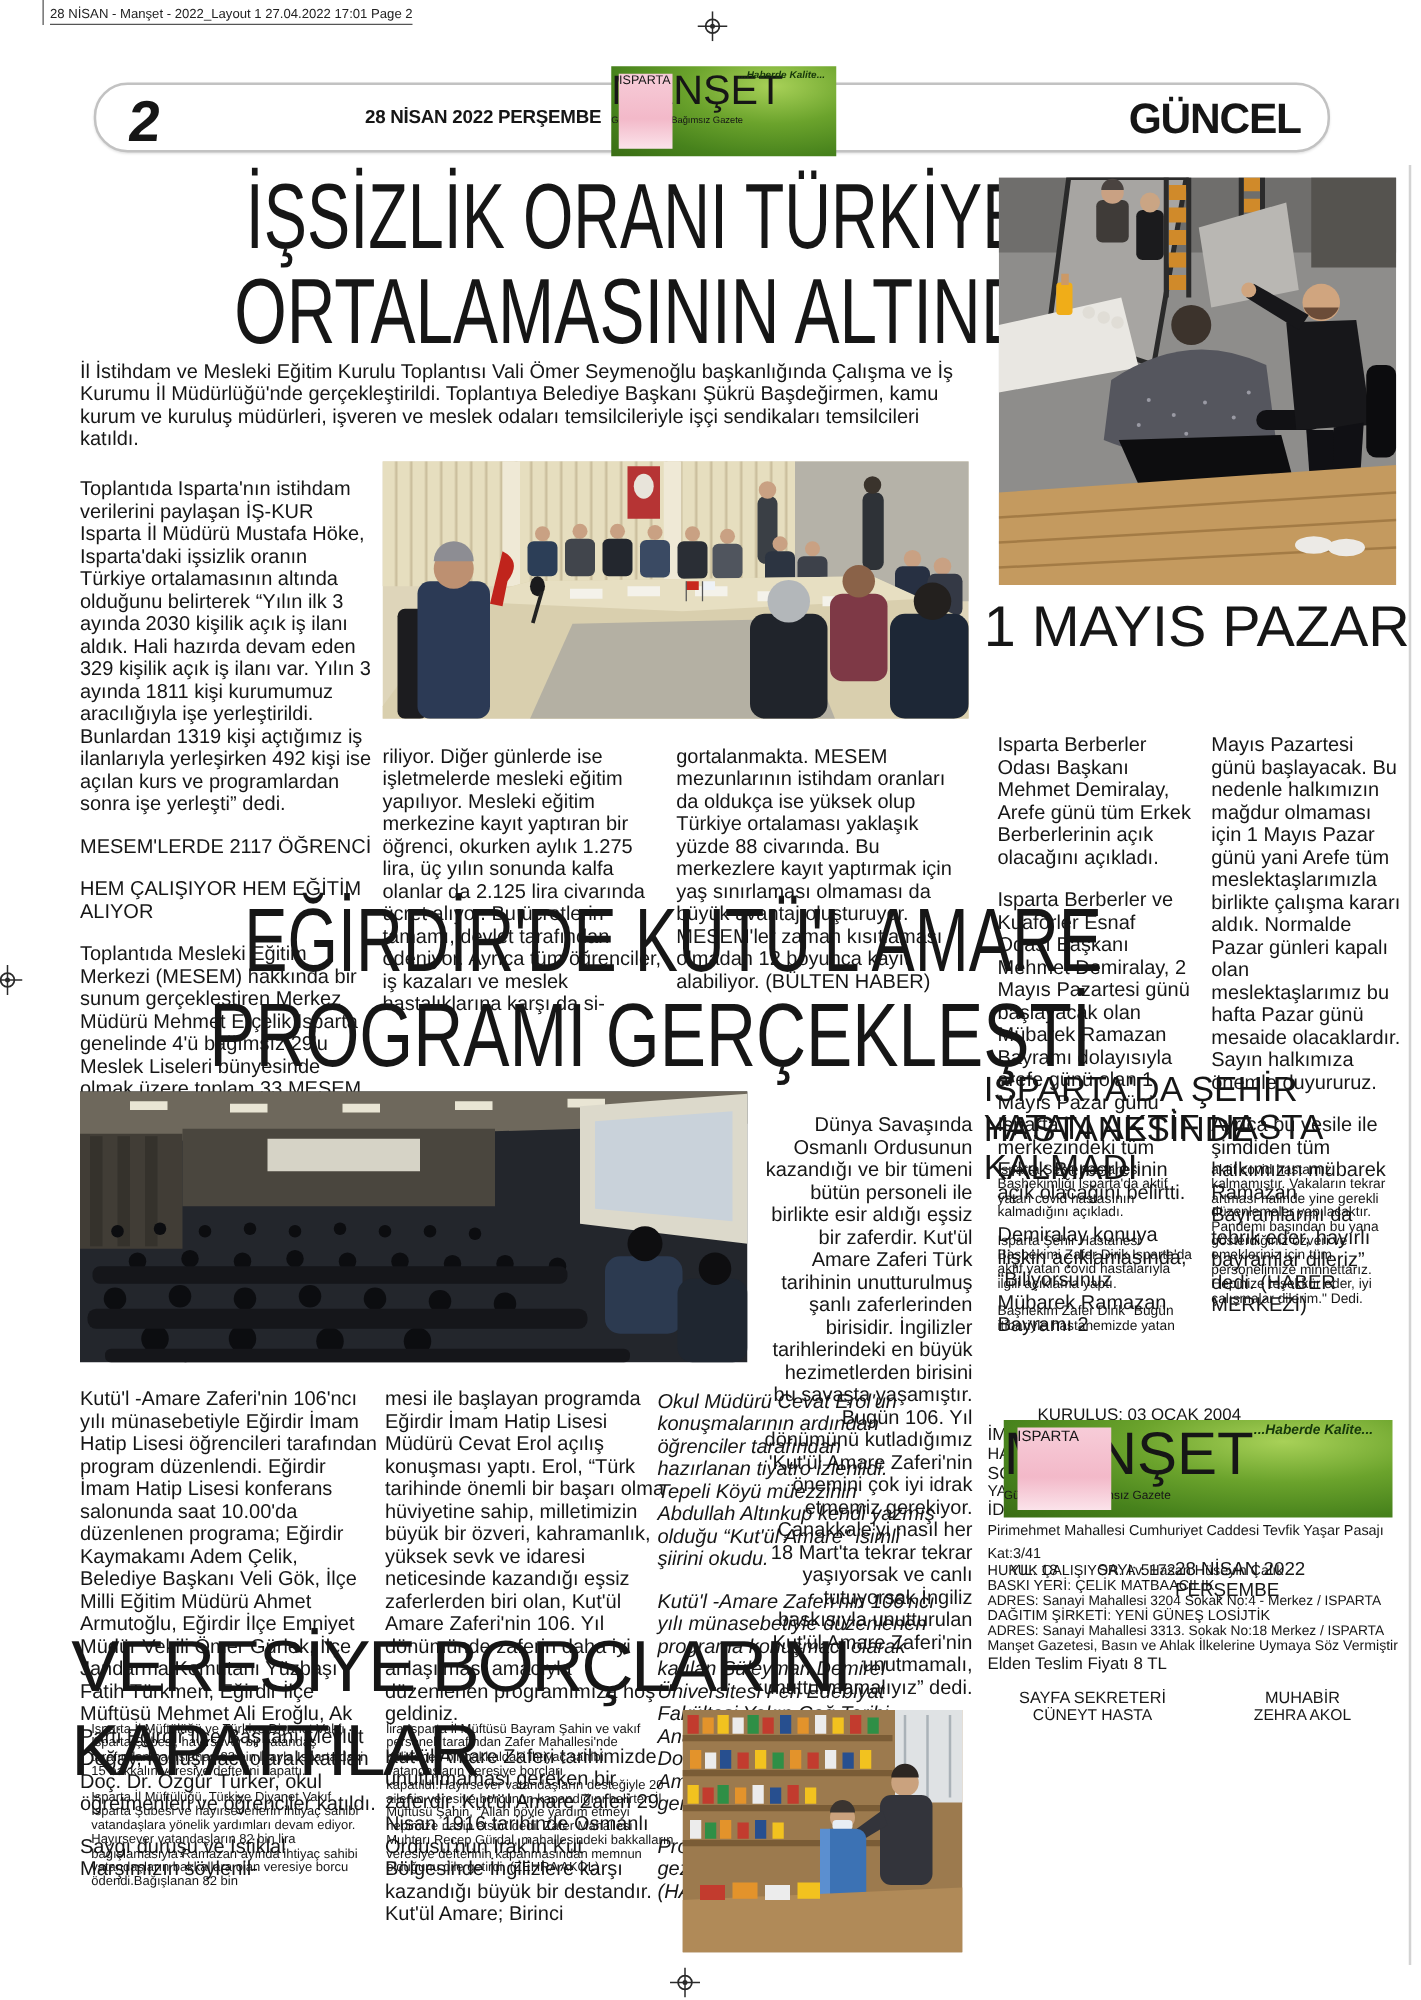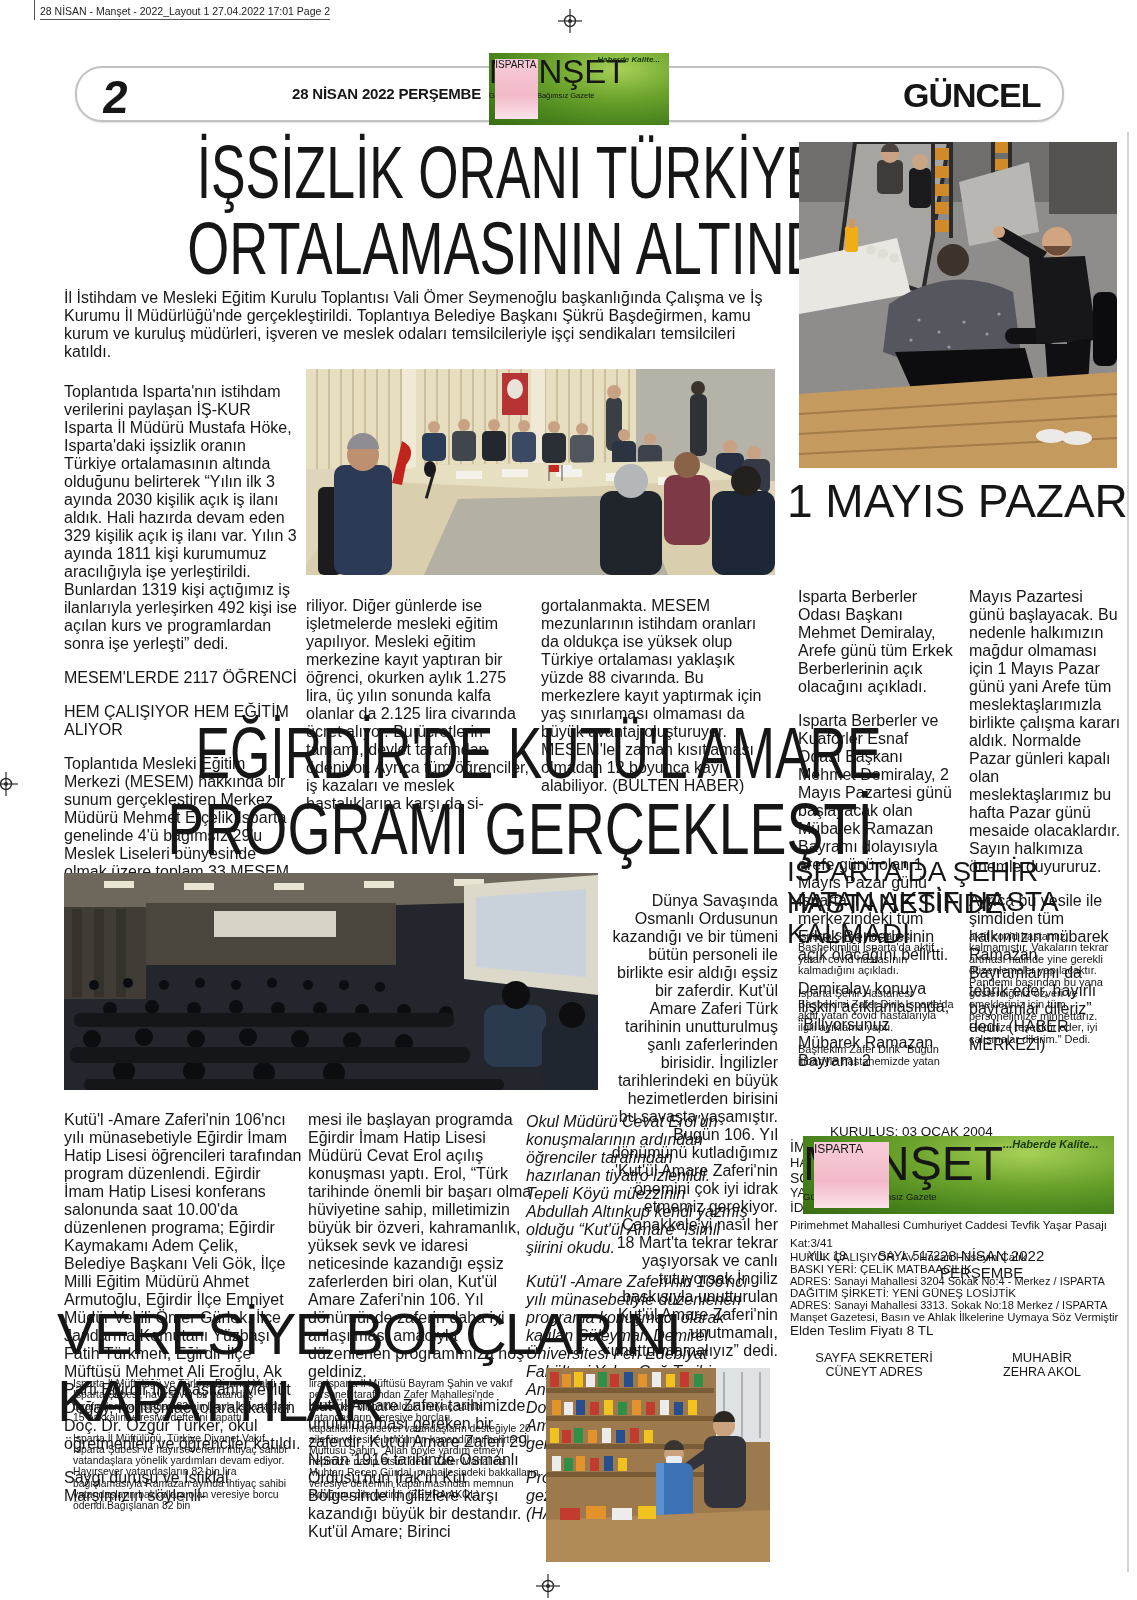--- a/index.html
+++ b/index.html
@@ -421,21 +421,21 @@
     <div class="abs b" style="left:88px;top:125px;font-size:12.5px;">SAYI: 5172</div>
     <div class="abs" style="left:150px;top:123px;font-size:15px;">28 NİSAN 2022 PERŞEMBE</div>
     <div class="mrule" style="left:26px;top:146px;width:285px;"></div>
     <div class="mrow" style="top:151px;font-size:14px;">İMTİYAZ SAHİBİ</div>
     <div class="mrow b" style="top:166px;font-size:13px;">HAKAN YAMAN</div>
     <div class="mrule" style="left:21px;top:183px;width:295px;"></div>
     <div class="mrow" style="top:188px;font-size:14px;">SORUMLU YAZI İŞLERİ MÜDÜRÜ</div>
     <div class="mrow b" style="top:203px;font-size:12.5px;">YAVUZ AKOL</div>
     <div class="mrule" style="left:16px;top:220px;width:305px;"></div>
     <div class="abs" style="left:0;top:226px;width:168px;text-align:center;font-size:13px;">SAYFA SEKRETERİ</div>
-    <div class="abs b" style="left:0;top:241px;width:168px;text-align:center;font-size:12.5px;">CÜNEYT ADRES</div>
+    <div class="abs b" style="left:0;top:241px;width:168px;text-align:center;font-size:12.5px;">CÜNEYT HASTA</div>
     <div class="abs" style="left:168px;top:226px;width:168px;text-align:center;font-size:13px;">MUHABİR</div>
     <div class="abs b" style="left:168px;top:241px;width:168px;text-align:center;font-size:12.5px;">ZEHRA AKOL</div>
     <div class="mrule" style="left:16px;top:258px;width:305px;"></div>
     <div class="mrow" style="top:263px;font-size:13.5px;">İDARE ADRESİ</div>
     <div class="mrow" style="top:277px;"><span class="fit b" style="font-size:11.5px;transform:scaleX(0.86);">Pirimehmet Mahallesi Cumhuriyet  Caddesi Tevfik Yaşar Pasajı Kat:3/41</span></div>
     <div class="mrule" style="left:11px;top:292px;width:315px;"></div>
     <div class="mrule" style="left:16px;top:314px;width:305px;"></div>
     <div class="mrow" style="top:318px;font-size:11.5px;">
       <span>HUKUK ÇALIŞIYOR:</span>
       <span class="b">Av. Hasan Hüseyin Çalık</span>

